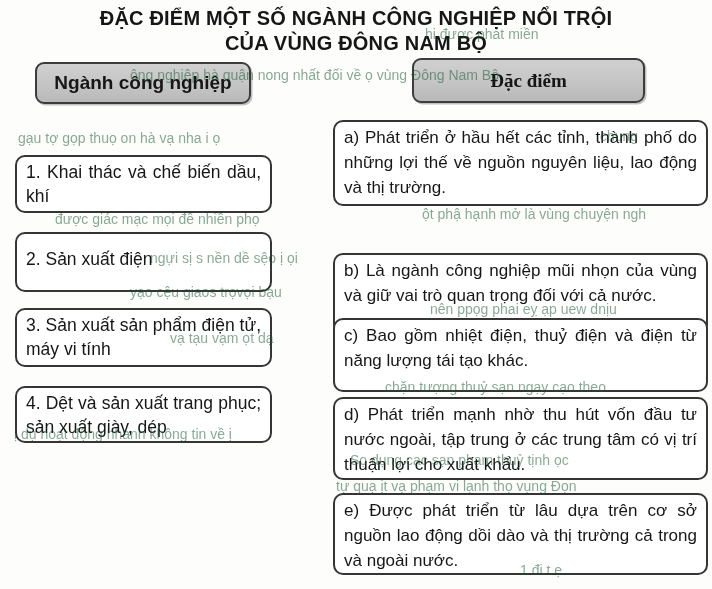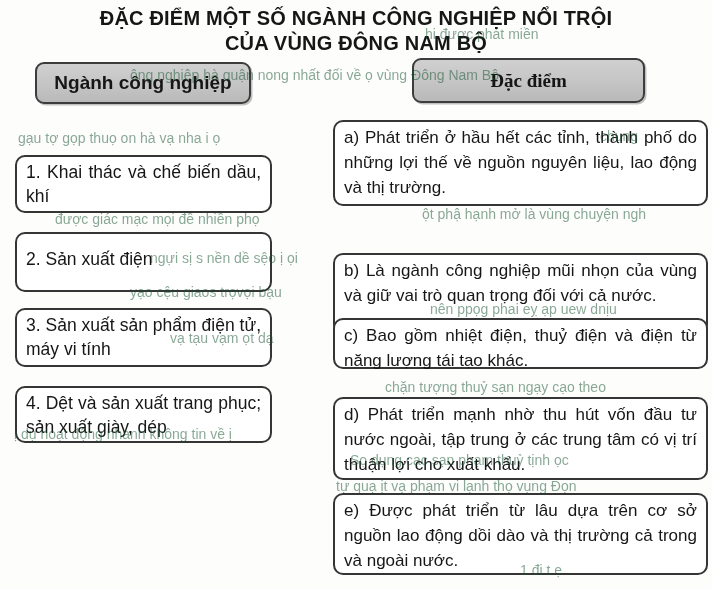--- a/index.html
+++ b/index.html
@@ -50,21 +50,21 @@
   .right-box { left:333px; width:375px; font-size:17px;   line-height:25px; padding:3px 9px; }
 
   .lb1 { top:155px; height:58px; }
   .lb2 { top:232px; height:60px; padding-top:13px; }
   .lb3 { top:308px; height:59px; }
   .lb4 { top:386px; height:57px; }
   .lb5 { top:462px; height:60px; }
 
   .rba { top:120px; height:86px; }
   .rbb { top:221px; height:82px;margin-top:32px; }
-  .rbc { top:318px; height:51px; }
+  .rbc { top:318px; height:74px; }
   .rbd { top:397px; height:83px; }
   .rbe { top:493px; height:82px; }
 
   
   .ghost {
     position:absolute;
     color:#14532d;
     opacity:0.5;
     filter:blur(0.7px);
     font-size:14px;

